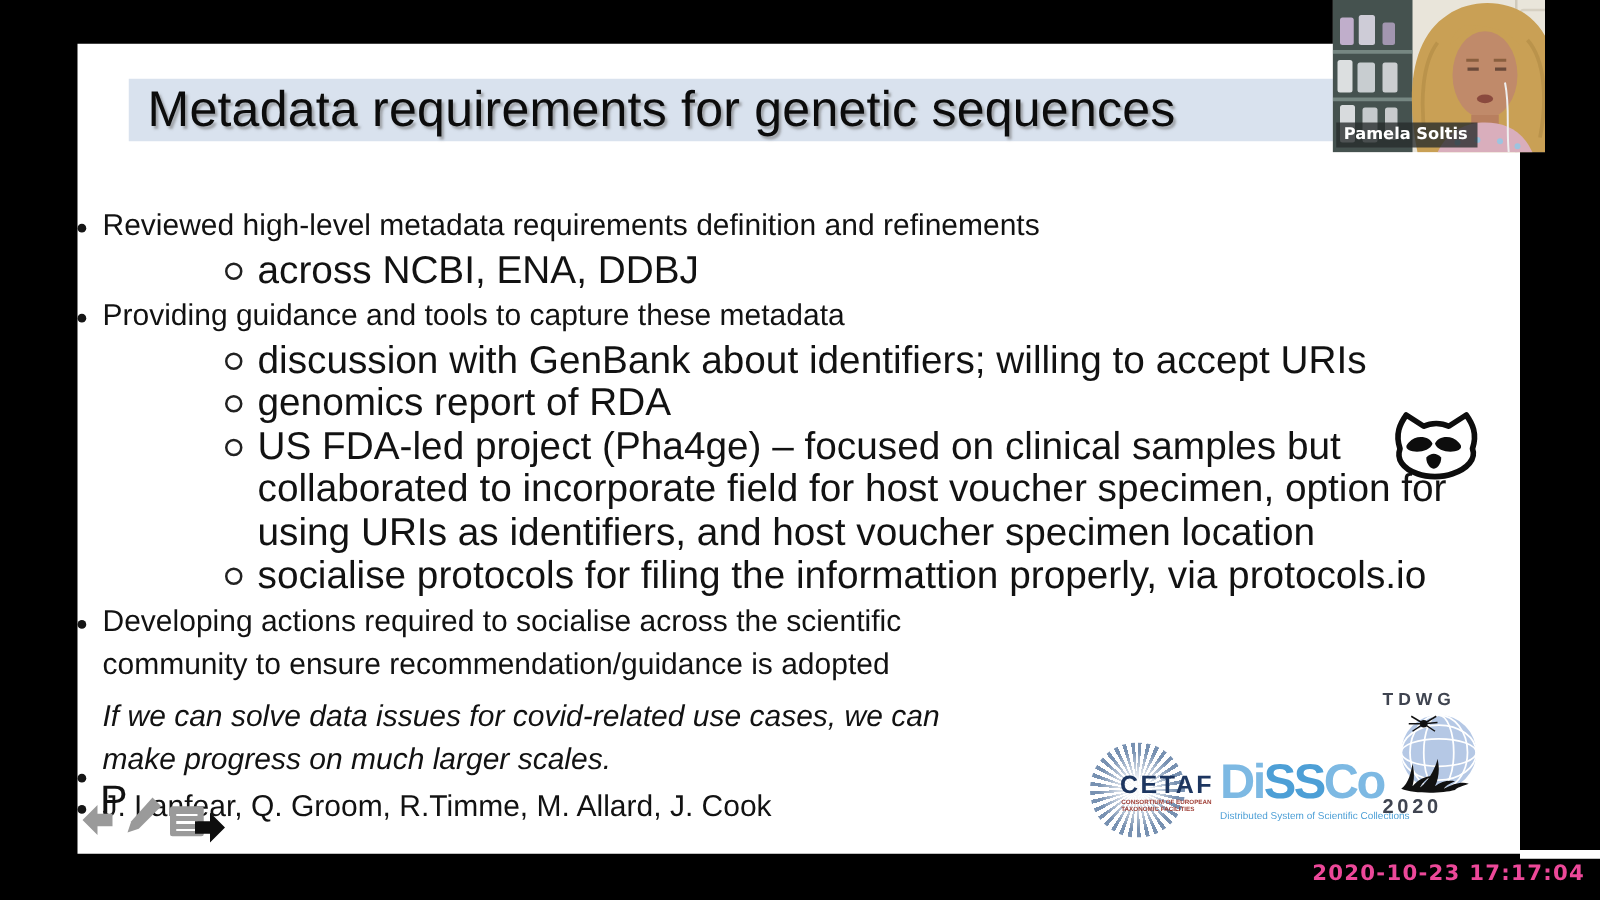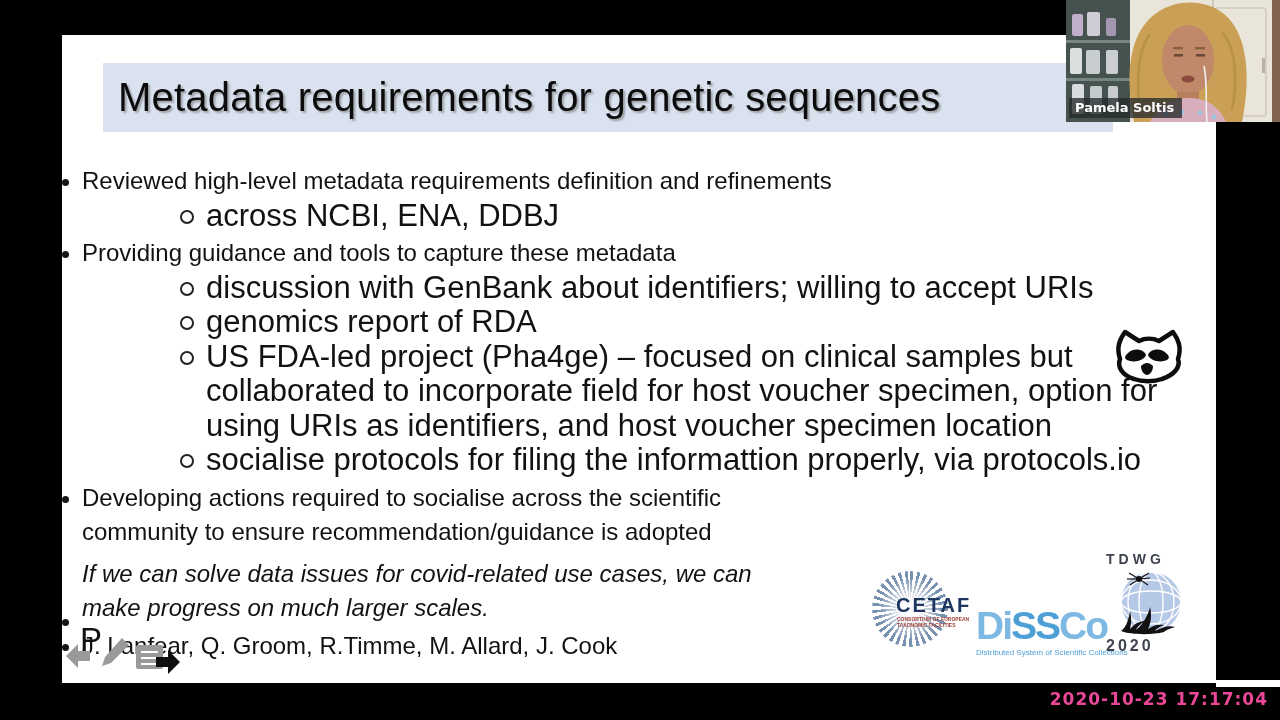--- a/index.html
+++ b/index.html
@@ -1,21 +1,21 @@
 <!DOCTYPE html>
 <html style="--title_bar_bg: #d9e2ee; --dissco_blue: #4d9fd6; --dissco_light_blue: #7db9e3; --cetaf_navy: #1d3660; --cetaf_subtitle_red: #a04038; --tdwg_globe_blue: #b5c8e5;"><head>
 <meta charset="utf-8">
 <style>
   html,body{margin:0;padding:0;background:#000;width:1280px;height:720px;overflow:hidden;
     font-family:"Liberation Sans",sans-serif;position:relative;}
 
   
   .slide{position:absolute;left:62px;top:35px;width:1154px;height:648px;background:#ffffff;z-index:1;}
 
-  .title-bar{position:absolute;left:41px;top:28px;width:1010px;height:69px;
+  .title-bar{position:absolute;left:41px;top:28px;width:1010px;height:50px;
     background:var(--title_bar_bg,#d9e2ee);display:flex;align-items:center;
     padding-left:15px;box-sizing:border-box;}
   .title{font-size:40px;color:#0c0c0c;letter-spacing:.2px;
     text-shadow:2px 2px 2px rgba(110,110,110,.55);white-space:nowrap;}
 
   
   .bullets{position:absolute;left:0;top:126px;width:100%;box-sizing:border-box;color:#121212;}
   .bullet{display:flex;align-items:flex-start;}
   .bullet .marker{flex:none;}
   .bullet.level-1{font-size:24px;line-height:34.5px;margin-top:3px;}
@@ -24,21 +24,21 @@
   .bullet.level-2{padding-left:118px;font-size:31px;line-height:34.5px;}
   .bullet.level-2 .marker{width:10px;height:10px;border:2px solid #222;border-radius:50%;
     margin:11px 12px 0 0;background:transparent;}
   .bullet.italic{font-style:italic;margin-top:7px;align-items:flex-end;}
   .bullet-text{white-space:pre-line;}
 
   
   .raccoon{position:absolute;left:1046px;top:289px;width:78px;height:60px;}
 
   
-  .cetaf{position:absolute;left:810px;top:536px;width:120px;height:80px;}
+  .cetaf{position:absolute;left:810px;top:559px;width:120px;height:80px;}
   .cetaf-burst{position:absolute;left:0;top:0;width:76px;height:76px;border-radius:50%;
     background:
       radial-gradient(circle,rgba(255,255,255,.95) 16%,rgba(255,255,255,0) 58%),
       repeating-conic-gradient(rgba(96,126,164,.85) 0 5deg,rgba(255,255,255,.95) 5deg 11deg);}
   .cetaf-name{position:absolute;left:24px;top:23px;font-size:20px;font-weight:bold;
     color:var(--cetaf_navy,#1d3660);letter-spacing:2px;}
   .cetaf-sub{position:absolute;left:25px;top:46px;width:85px;font-size:5px;line-height:5.5px;
     font-weight:bold;color:var(--cetaf_subtitle_red,#a04038);}
 
   .dissco{position:absolute;left:914px;top:570px;width:140px;}
@@ -55,21 +55,21 @@
   .ptoolbar{position:absolute;left:2px;top:586px;width:140px;height:62px;}
   .p-letter{position:absolute;left:16px;top:0;font-size:33px;color:#111;}
   .btn-prev{position:absolute;left:0;top:20px;}
   .btn-pen{position:absolute;left:34px;top:14px;}
   .btn-menu{position:absolute;left:72px;top:24px;width:27px;height:24px;background:#9a9a9a;border-radius:2px;}
   .menu-lines{position:absolute;left:5px;right:5px;top:6px;bottom:4px;
     background:repeating-linear-gradient(180deg,#fff 0 2px,transparent 2px 6px);}
   .btn-next{position:absolute;left:88px;top:26px;}
 
   
-  .webcam{position:absolute;left:1066px;top:0;width:214px;height:122px;z-index:3;overflow:hidden;}
+  .webcam{position:absolute;left:1066px;top:0;width:170px;height:122px;z-index:3;overflow:hidden;}
   .webcam svg{display:block;}
   .cam-label{position:absolute;left:3px;bottom:4px;background:rgba(38,44,44,.78);color:#fff;
     font-family:"DejaVu Sans",sans-serif;font-size:13px;font-weight:bold;padding:2px 8px 3px 6px;}
 
   
   .timestamp{position:absolute;right:12px;top:689px;z-index:2;color:#ec4899;
     font-family:"DejaVu Sans",sans-serif;font-size:17px;font-weight:bold;letter-spacing:1px;}
   .artifact{position:absolute;left:1216px;top:680px;width:64px;height:7px;background:#fff;z-index:1;}
 </style>
 </head>

